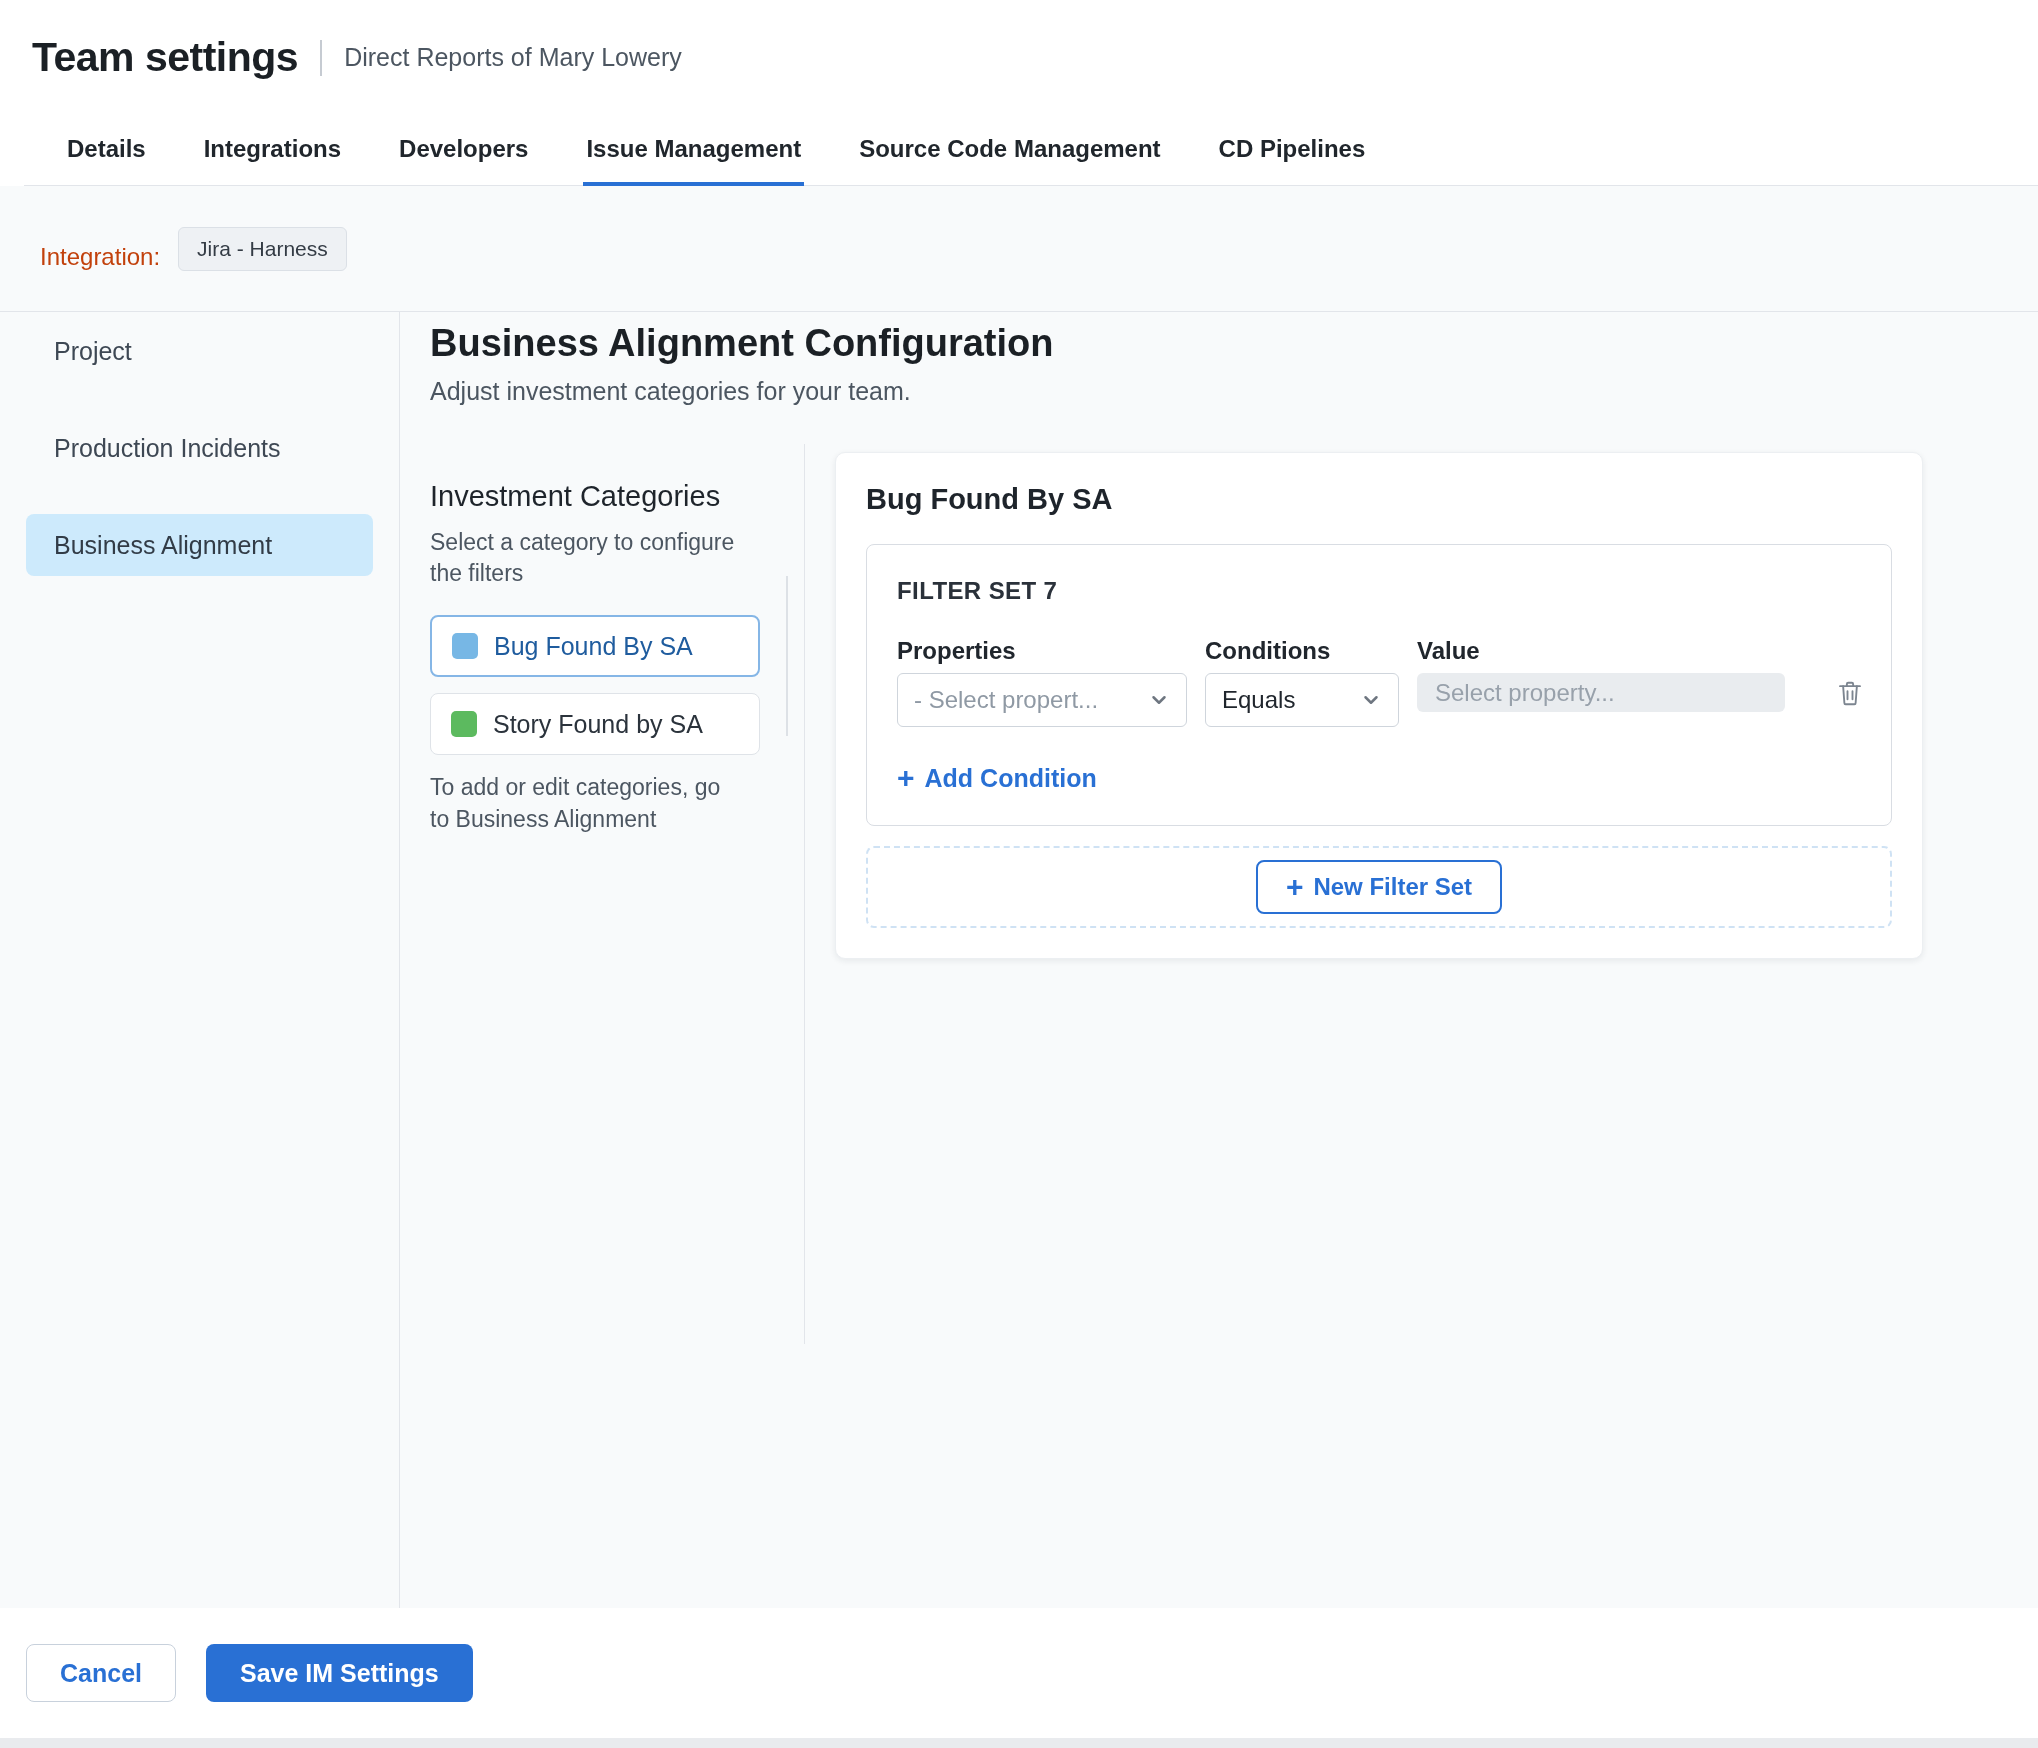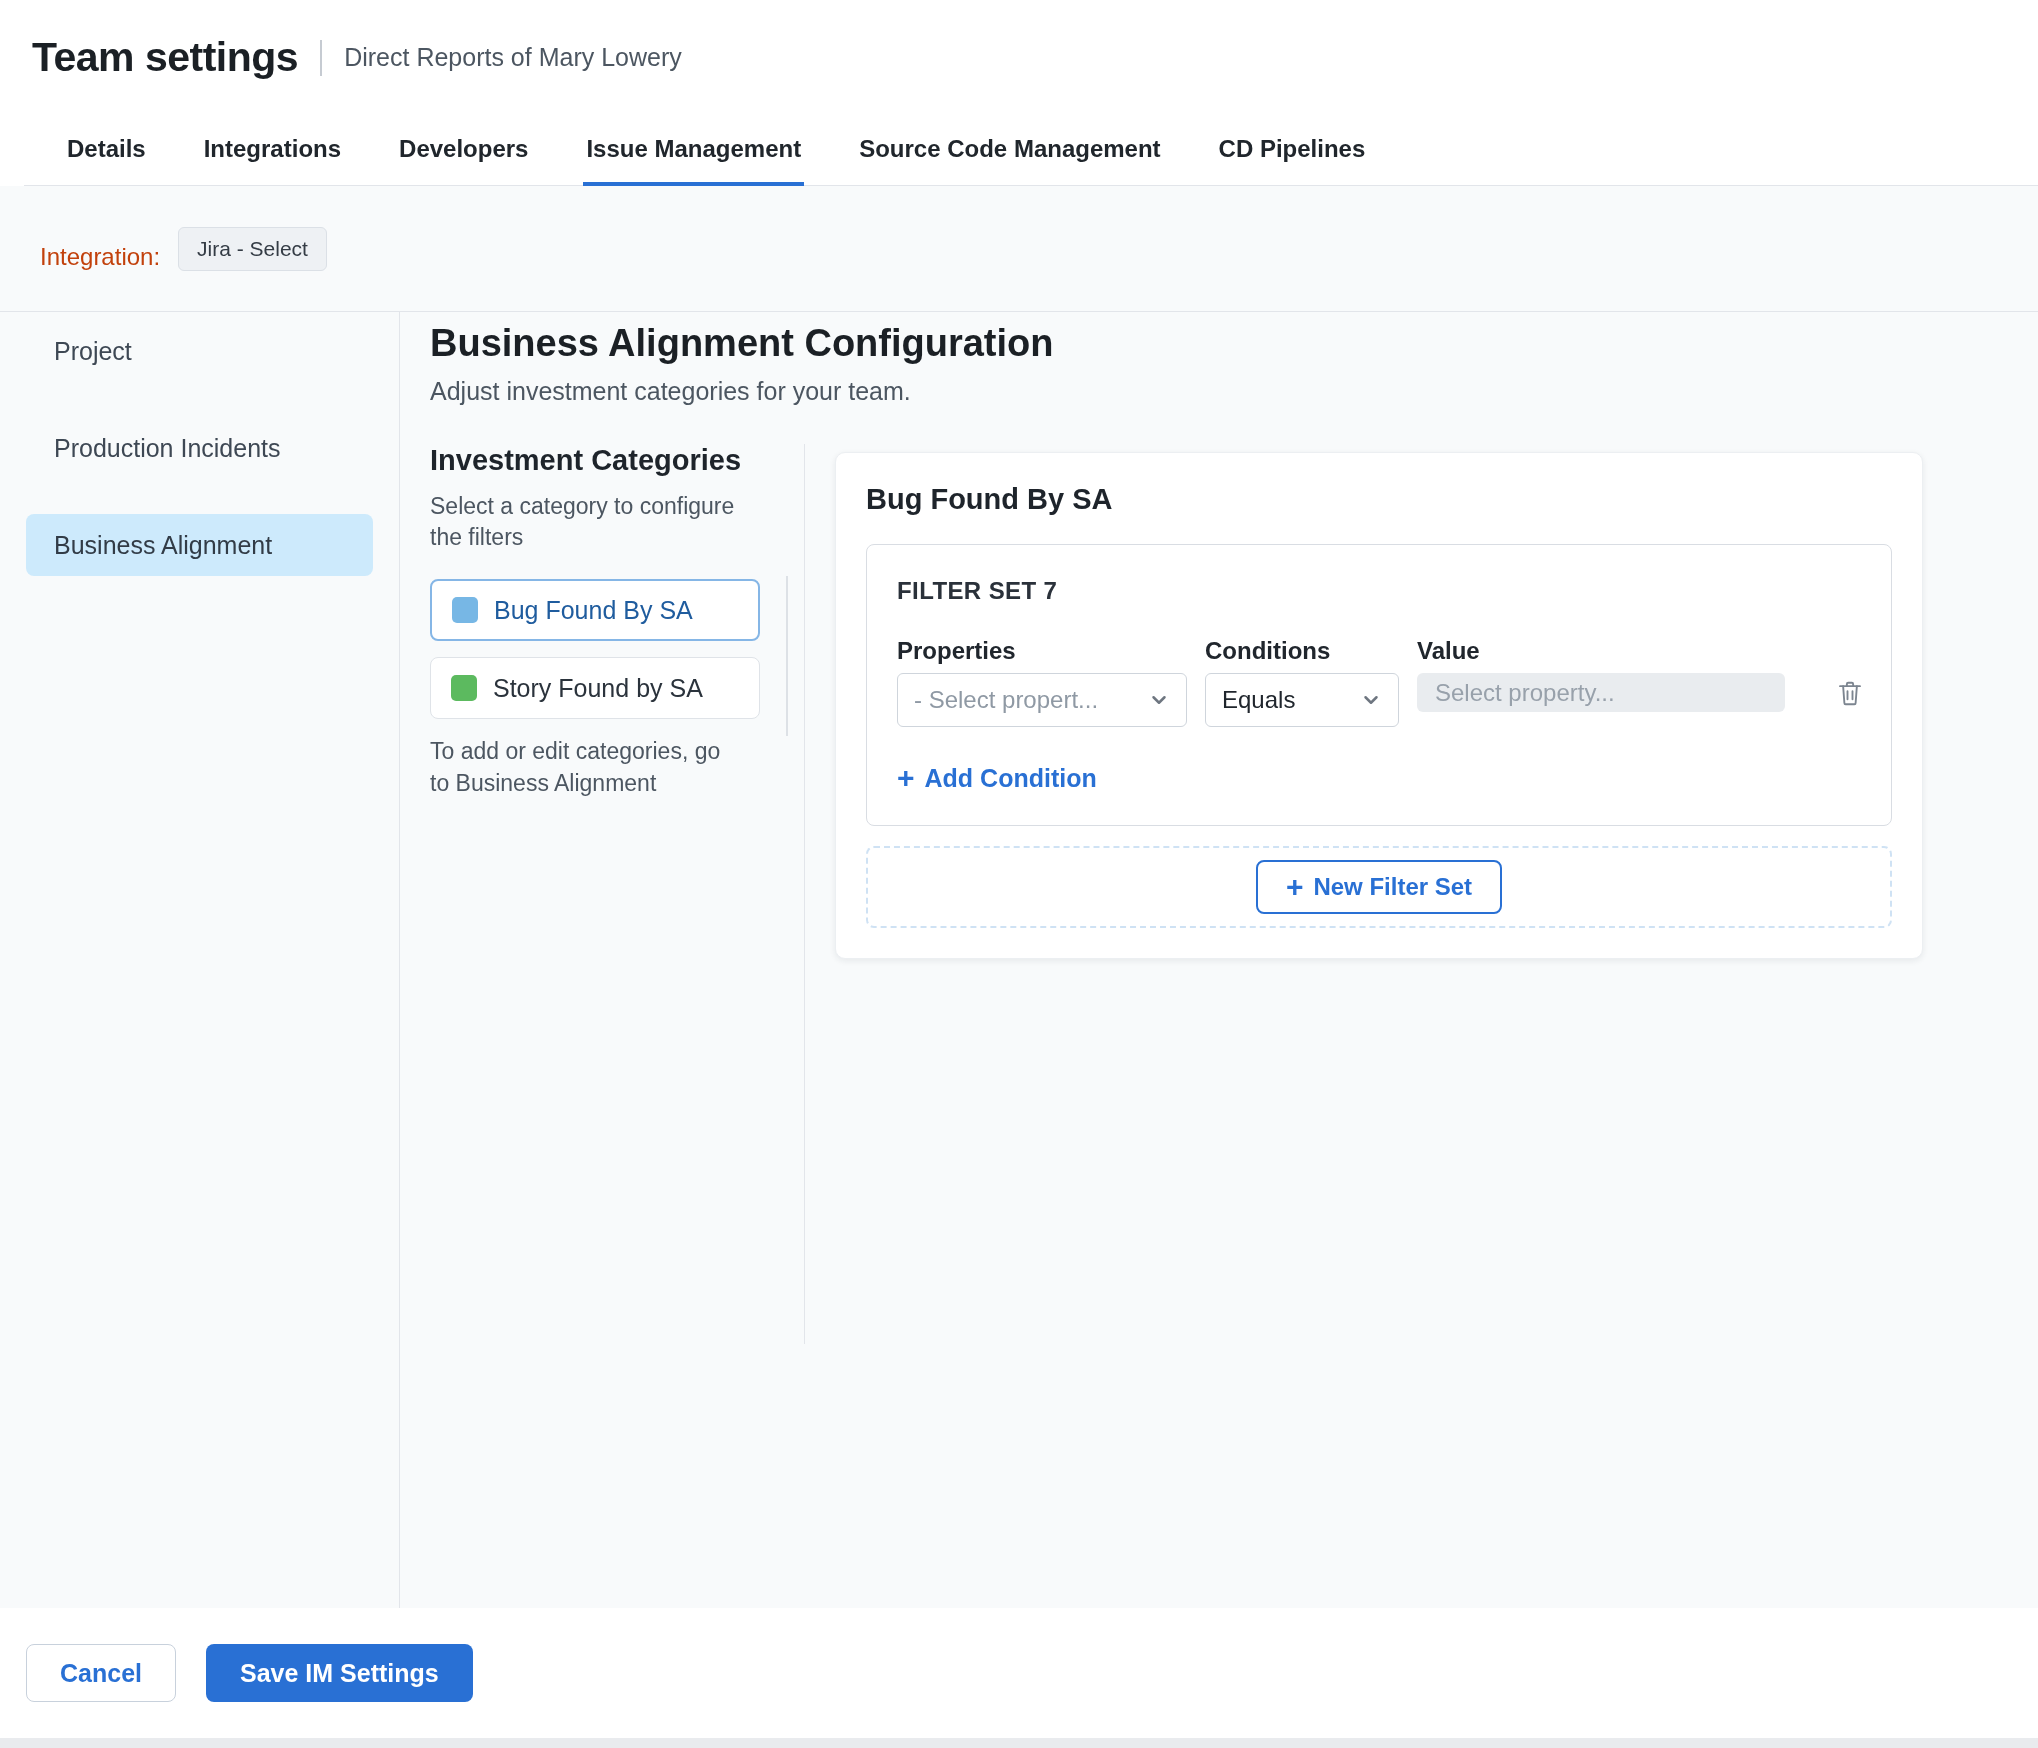--- a/index.html
+++ b/index.html
@@ -41,21 +41,21 @@
 
   .main { flex:1; padding:10px 0 0 30px; position:relative; }
   .section-title { font-size:38px; font-weight:700; color:#1b2025; margin-bottom:12px; }
   .section-sub { font-size:25px; color:#4c5661; margin-bottom:38px; }
 
   .columns { display:flex; align-items:flex-start; }
 
   
   .categories { width:375px; flex-shrink:0; border-right:1px solid #e2e5ea;
                 padding-right:28px; position:relative; min-height:900px; }
-  .categories-title { font-size:29px; font-weight:700; color:#1e242b; margin-bottom:14px; }
+  .categories-title { font-size:29px; font-weight:400; color:#1e242b; margin-bottom:14px;margin-top:36px; }
   .hint { font-size:23px; color:#4c5661; line-height:1.35; margin-bottom:26px; max-width:330px; }
   .cat { display:flex; align-items:center; gap:16px; width:330px; height:62px; background:#fff;
          border:1px solid #dfe3e8; border-radius:8px; padding:0 20px; font-size:25px; color:#2b333c;
          margin-bottom:16px; cursor:pointer; font-family:inherit; text-align:left; }
   .cat.selected { border:2px solid #85b6e6; color:#1f5c9e; }
   .swatch { width:26px; height:26px; border-radius:5px; flex-shrink:0; }
   .swatch-blue { background:#77b7e5; }
   .swatch-green { background:#5cba5f; }
   .cat-scrollbar { position:absolute; right:16px; top:132px; width:2px; height:160px; background:#dde1e6; }
   .footnote { font-size:23px; color:#4c5661; line-height:1.4; margin-top:12px; max-width:305px; }
@@ -118,21 +118,21 @@
     <div class="tab">Details</div>
     <div class="tab">Integrations</div>
     <div class="tab">Developers</div>
     <div class="tab active">Issue Management</div>
     <div class="tab">Source Code Management</div>
     <div class="tab">CD Pipelines</div>
   </nav>
 
   <div class="integration-bar">
     <span class="int-label">Integration:</span>
-    <span class="chip">Jira - Select</span>
+    <span class="chip">Jira - Harness</span>
   </div>
 
   <div class="content">
 
     <aside class="sidebar">
       <div class="side-item">Project</div>
       <div class="side-item">Production Incidents</div>
       <div class="side-item active">Business Alignment</div>
     </aside>
 

